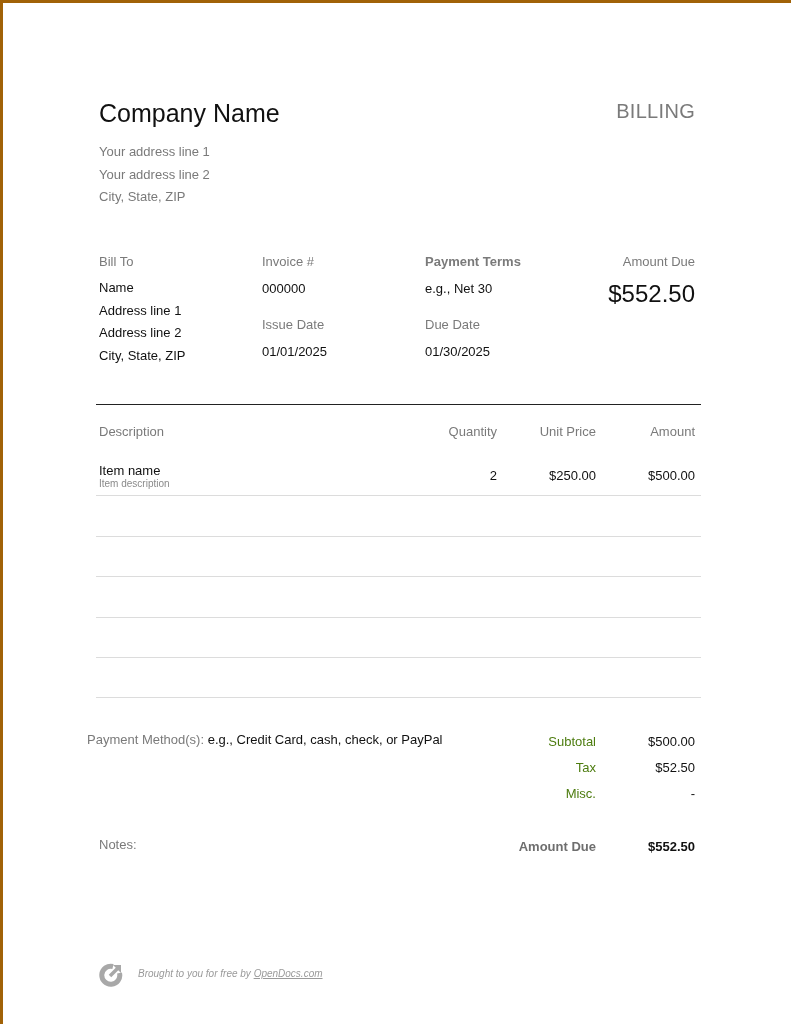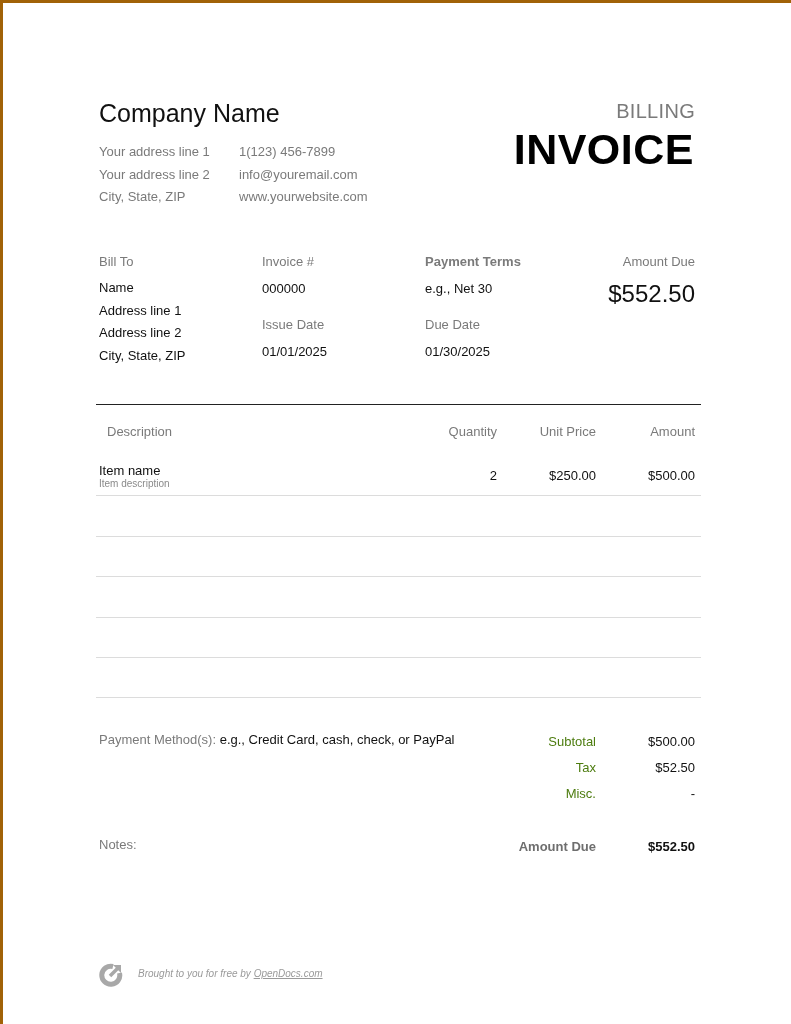--- a/index.html
+++ b/index.html
@@ -54,28 +54,22 @@
 <div class="page">
 
   <div class="abs company-name">Company Name</div>
 
   <div class="abs contact contact-col1">
     <div>Your address line 1</div>
     <div>Your address line 2</div>
     <div>City, State, ZIP</div>
   </div>
 
-  <div class="abs contact contact-col2">
-    <div>1(123) 456-7899</div>
-    <div>info@youremail.com</div>
-    <div>www.yourwebsite.com</div>
-  </div>
 
   <div class="abs doc-subtitle">BILLING</div>
-  <div class="abs doc-title">INVOICE</div>
 
   <div class="abs label" style="left:96px; top:251px;">Bill To</div>
   <div class="abs billto-lines">
     <div>Name</div>
     <div>Address line 1</div>
     <div>Address line 2</div>
     <div>City, State, ZIP</div>
   </div>
 
   <div class="abs label" style="left:259px; top:251px;">Invoice #</div>
@@ -86,41 +80,41 @@
   <div class="abs label" style="left:422px; top:251px;font-weight:bold;">Payment Terms</div>
   <div class="abs value" style="left:422px; top:278px;">e.g., Net 30</div>
   <div class="abs label" style="left:422px; top:314px;">Due Date</div>
   <div class="abs value" style="left:422px; top:341px;">01/30/2025</div>
 
   <div class="abs label" style="right:97px; top:251px;">Amount Due</div>
   <div class="abs amount-due-big">$552.50</div>
 
   <div class="abs thick-line"></div>
 
-  <div class="abs th" style="left:96px;margin-left:8px;">Description</div>
+  <div class="abs th" style="left:96px;">Description</div>
   <div class="abs th" style="right:295px;">Quantity</div>
   <div class="abs th" style="right:196px;">Unit Price</div>
   <div class="abs th" style="right:97px;">Amount</div>
 
   <div>
     <div class="abs item-name">Item name</div>
     <div class="abs item-desc">Item description</div>
     <div class="abs cell" style="right:295px;">2</div>
     <div class="abs cell" style="right:196px;">$250.00</div>
     <div class="abs cell" style="right:97px;">$500.00</div>
   </div>
 
   <div class="abs row-line" style="top:492px;"></div>
   <div class="abs row-line" style="top:533px;"></div>
   <div class="abs row-line" style="top:573px;"></div>
   <div class="abs row-line" style="top:614px;"></div>
   <div class="abs row-line" style="top:654px;"></div>
   <div class="abs row-line" style="top:694px;"></div>
 
-  <div class="abs pay-line" style="left:96px; top:729px;">
+  <div class="abs pay-line" style="left:84px; top:729px;">
     <span class="muted">Payment Method(s):</span>
     <span class="dark">e.g., Credit Card, cash, check, or PayPal</span>
   </div>
   <div class="abs pay-line muted" style="left:96px; top:834px;">Notes:</div>
 
   <div class="abs tot-label" style="right:196px; top:731px;">Subtotal</div>
   <div class="abs tot-val" style="right:97px; top:731px;">$500.00</div>
   <div class="abs tot-label" style="right:196px; top:757px;">Tax</div>
   <div class="abs tot-val" style="right:97px; top:757px;">$52.50</div>
   <div class="abs tot-label" style="right:196px; top:783px;">Misc.</div>

